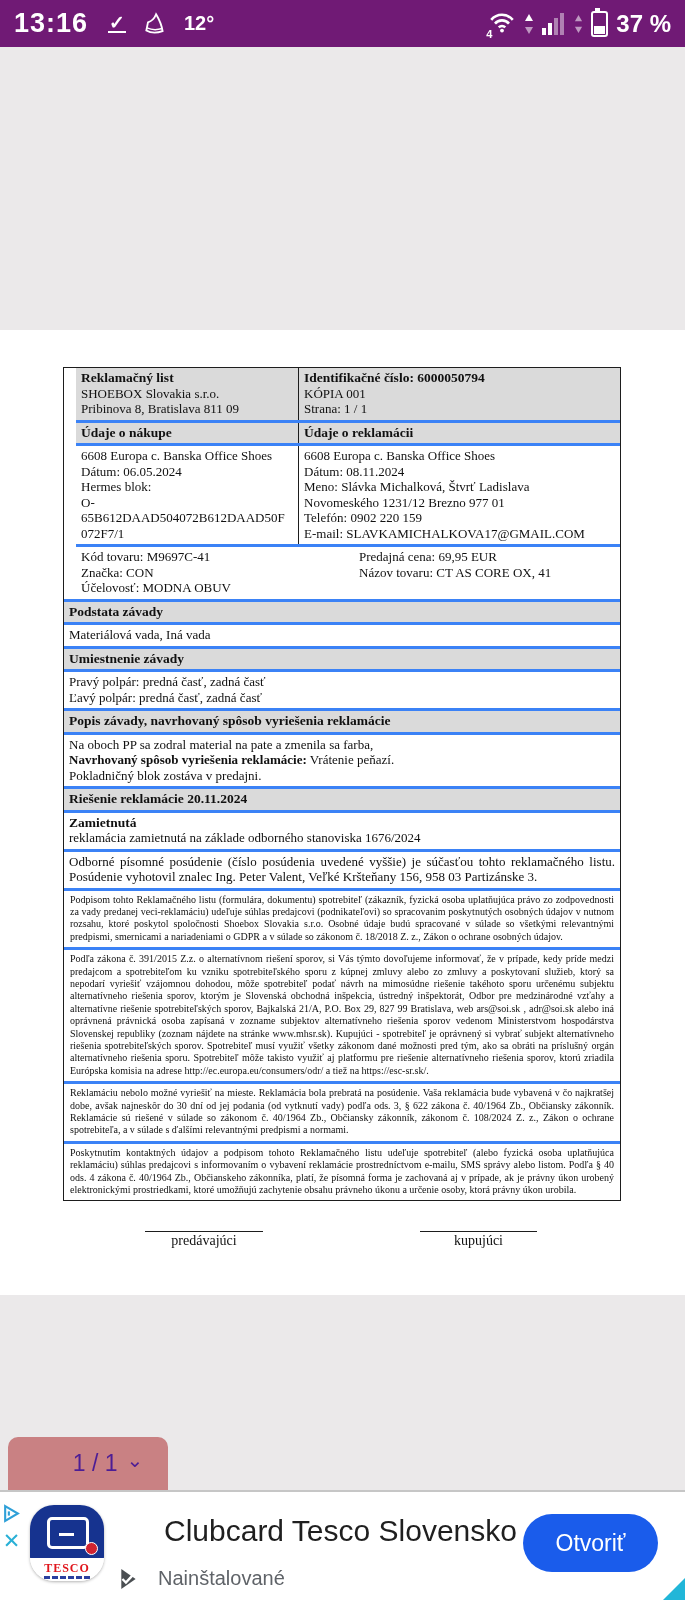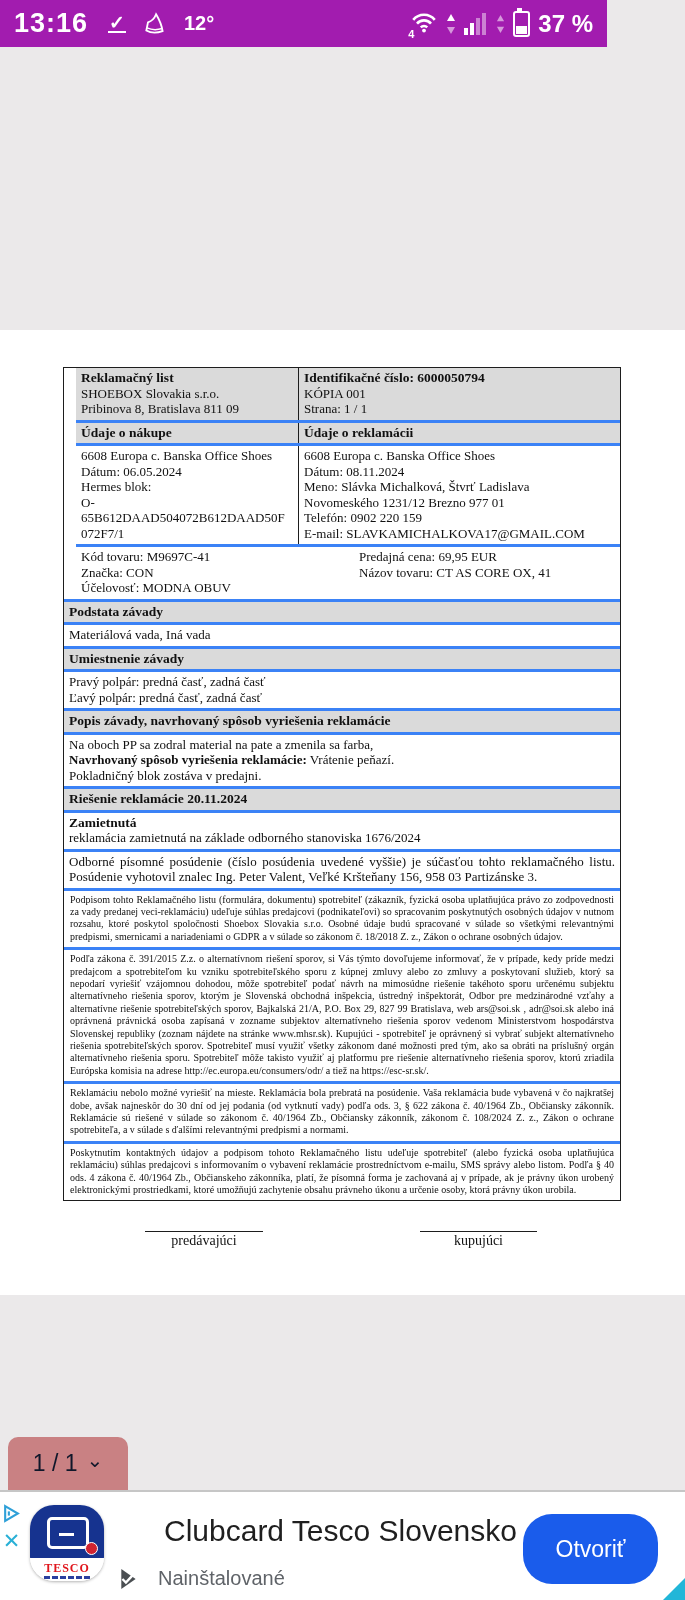--- a/index.html
+++ b/index.html
@@ -2,22 +2,22 @@
 <html><head>
 <meta charset="utf-8">
 <style>
   html,body { margin:0; padding:0; }
   body {
     width:685px; height:1600px; position:relative; overflow:hidden;
     background:#ebe9ea; font-family:"Liberation Sans", sans-serif;
   }
   
   .status-bar {
-    position:absolute; top:0; left:0; width:607px; height:47px;
-    background:#a21caf; color:#fff; display:flex; align-items:center;
+    position:absolute; top:0; left:0; width:685px; height:47px;
+    background:#701a75; color:#fff; display:flex; align-items:center;
     padding:0 14px; box-sizing:border-box;
   }
   .sb-time { font-size:27px; font-weight:600; letter-spacing:1px; }
   .sb-left-icons { display:flex; align-items:center; gap:16px; margin-left:20px; }
   .sb-check { font-size:19px; font-weight:bold; border-bottom:2px solid #fff; line-height:17px; padding:0 1px; }
   .sb-temp { font-size:20px; font-weight:600; }
   .sb-right { margin-left:auto; display:flex; align-items:center; gap:8px; }
   .sb-pct { font-size:24px; font-weight:600; }
   .batt { width:13px; height:22px; border:2px solid #fff; border-radius:3px; position:relative; }
   .batt:before { content:""; position:absolute; top:-5px; left:2px; width:5px; height:3px; background:#fff; }
@@ -44,23 +44,23 @@
   .just { text-align:justify; }
   .small { font-size:10px; line-height:12.4px; padding:3px 6px 4px; }
   
   .sig { position:absolute; text-align:center; font-family:"Liberation Serif", serif; font-size:14px; color:#101010; }
   .sig .sig-line { border-top:1.5px solid #1d1d1d; width:100%; margin-bottom:1px; }
   .sig-seller { left:145px; top:901px; width:118px; }
   .sig-buyer  { left:420px; top:901px; width:117px; }
   
   .page-chip {
     position:absolute; left:8px; top:1437px; width:120px; height:53px;
-    background:#c98183; border-radius:10px 10px 0 0; color:#0f172a;
+    background:#c98183; border-radius:10px 10px 0 0; color:#4c1d95;
     display:flex; align-items:center; justify-content:center; gap:9px;
-    font-size:23px; cursor:pointer;
+    font-size:23px; cursor:pointer;padding-left:40px;
   }
   .page-chip .chev { font-size:20px; line-height:10px; transform:translateY(-4px); }
   
   .ad-banner {
     position:absolute; left:0; top:1490px; width:685px; height:110px;
     background:#fff; border-top:2px solid #c6c6c6; box-sizing:border-box;
   }
   .adchoices { position:absolute; left:2px; top:12px; display:flex; flex-direction:column; gap:8px; align-items:center; }
   .ad-close { color:#29b0d6; font-size:21px; line-height:20px; cursor:pointer; }
   .ad-icon {
@@ -70,21 +70,21 @@
   }
   .ad-icon-top { height:53px; background:#16338f; position:relative; }
   .card-glyph { position:absolute; left:17px; top:12px; width:36px; height:26px; border:3px solid #fff; border-radius:5px; }
   .card-glyph:after { content:""; position:absolute; left:9px; top:13px; width:15px; height:3px; background:#fff; }
   .icon-badge { position:absolute; right:6px; bottom:3px; width:11px; height:11px; border-radius:50%; background:#cf2331; border:1px solid #fff; }
   .ad-icon-bottom { height:23px; background:#fff; text-align:center; }
   .tesco-word { display:inline-block; color:#e0161c; font-weight:bold; font-size:12px; letter-spacing:1px; border-bottom:3px dashed #2a3f9f; line-height:15px; margin-top:2px; font-family:"Liberation Serif", serif; }
   .ad-title { position:absolute; left:118px; top:22px; font-size:30px; color:#1f1f1f; white-space:nowrap; cursor:pointer;margin-left:46px; }
   .ad-sub { position:absolute; left:118px; top:63px; display:flex; align-items:center; gap:18px; color:#5f6368; font-size:20px;margin-top:12px; }
   .ad-open {
-    position:absolute; left:523px; top:22px; width:135px; height:70px;
+    position:absolute; left:523px; top:22px; width:135px; height:58px;
     background:#1a5ceb; border-radius:29px; color:#fff; font-size:23px;
     display:flex; align-items:center; justify-content:center; cursor:pointer; border:none;
   }
   .corner-accent { position:absolute; right:0; bottom:0; width:0; height:0; border-right:22px solid #21b6d8; border-top:22px solid transparent; }
 </style>
 </head>
 <body>
 
 <div class="status-bar">
   <span class="sb-time">13:16</span>

